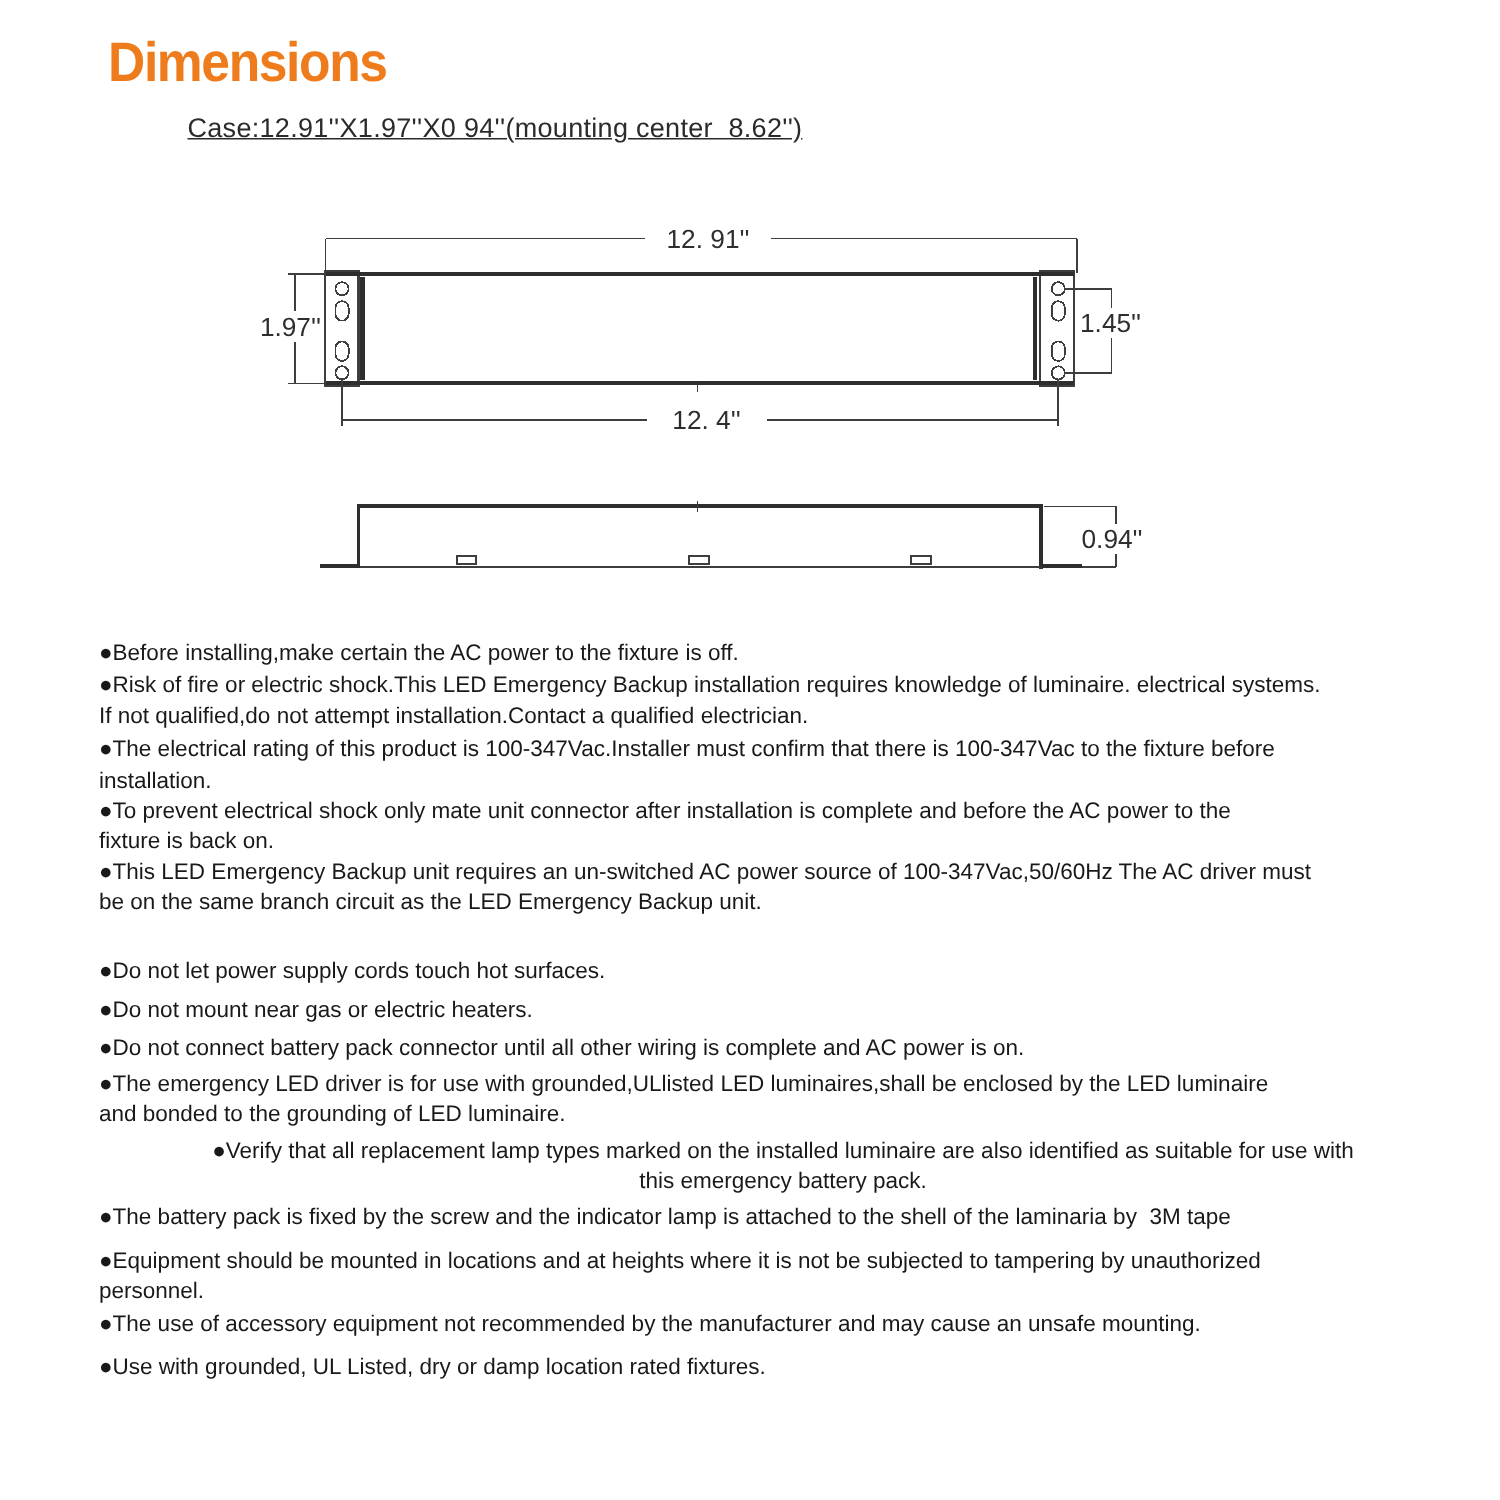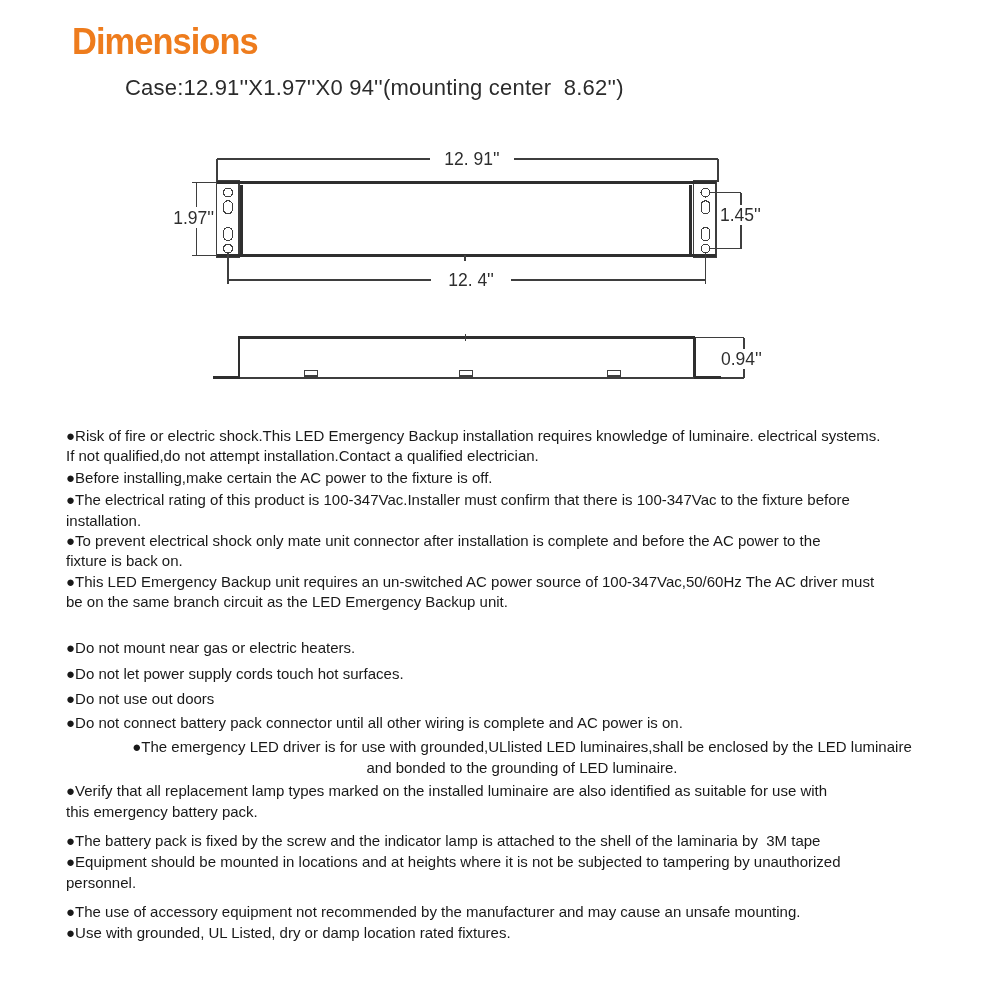--- a/index.html
+++ b/index.html
@@ -8,21 +8,21 @@
     font-family:"Liberation Sans",sans-serif;overflow:hidden;color:#1a1a1a;
   }
   .title{
     position:absolute;left:72px;top:21px;
     font-size:37px;font-weight:700;color:#EE7C1D;
     letter-spacing:-1px;transform:scaleX(.93);transform-origin:left center;
     white-space:pre;
   }
   .subtitle{
     position:absolute;left:125px;top:75px;
-    font-size:22px;color:#2b2b2b;letter-spacing:.2px;white-space:pre;
+    font-size:18px;color:#2b2b2b;letter-spacing:.2px;white-space:pre;text-decoration:underline;
   }
   .drawing{position:absolute;left:130px;top:140px;}
   .drawing text{
     font-family:"Liberation Sans",sans-serif;font-size:17.5px;fill:#2e2e2e;
   }
   .warnings{
     position:absolute;left:66px;top:426px;width:912px;
     font-size:15px;line-height:20.4px;color:#191919;
   }
   .warn{white-space:pre-wrap;margin:0 0 1px 0;}
@@ -122,32 +122,31 @@
 
       <line x1="696" y1="337.6" x2="744" y2="337.6"></line>
       <line x1="744" y1="337.6" x2="744" y2="378"></line>
       <line x1="721" y1="378" x2="744" y2="378"></line>
       <rect x="719" y="349" width="55" height="20" fill="#ffffff" stroke="none"></rect>
       <text x="721" y="365" stroke="none" fill="#2e2e2e">0.94''</text>
     </g>
   </svg>
 
   <div class="warnings">
+      <div class="warn">●Before installing,make certain the AC power to the fixture is off.</div>
       <div class="warn">●Risk of fire or electric shock.This LED Emergency Backup installation requires knowledge of luminaire. electrical systems.
 If not qualified,do not attempt installation.Contact a qualified electrician.</div>
-      <div class="warn">●Before installing,make certain the AC power to the fixture is off.</div>
       <div class="warn">●The electrical rating of this product is 100-347Vac.Installer must confirm that there is 100-347Vac to the fixture before
 installation.</div>
       <div class="warn">●To prevent electrical shock only mate unit connector after installation is complete and before the AC power to the
 fixture is back on.</div>
       <div class="warn">●This LED Emergency Backup unit requires an un-switched AC power source of 100-347Vac,50/60Hz The AC driver must
 be on the same branch circuit as the LED Emergency Backup unit.</div>
+      <div class="warn">●Do not let power supply cords touch hot surfaces.</div>
       <div class="warn">●Do not mount near gas or electric heaters.</div>
-      <div class="warn">●Do not let power supply cords touch hot surfaces.</div>
-      <div class="warn">●Do not use out doors</div>
       <div class="warn">●Do not connect battery pack connector until all other wiring is complete and AC power is on.</div>
       <div class="warn">●The emergency LED driver is for use with grounded,ULlisted LED luminaires,shall be enclosed by the LED luminaire
 and bonded to the grounding of LED luminaire.</div>
       <div class="warn">●Verify that all replacement lamp types marked on the installed luminaire are also identified as suitable for use with
 this emergency battery pack.</div>
       <div class="warn">●The battery pack is fixed by the screw and the indicator lamp is attached to the shell of the laminaria by  3M tape</div>
       <div class="warn">●Equipment should be mounted in locations and at heights where it is not be subjected to tampering by unauthorized
 personnel.</div>
       <div class="warn">●The use of accessory equipment not recommended by the manufacturer and may cause an unsafe mounting.</div>
       <div class="warn">●Use with grounded, UL Listed, dry or damp location rated fixtures.</div>

